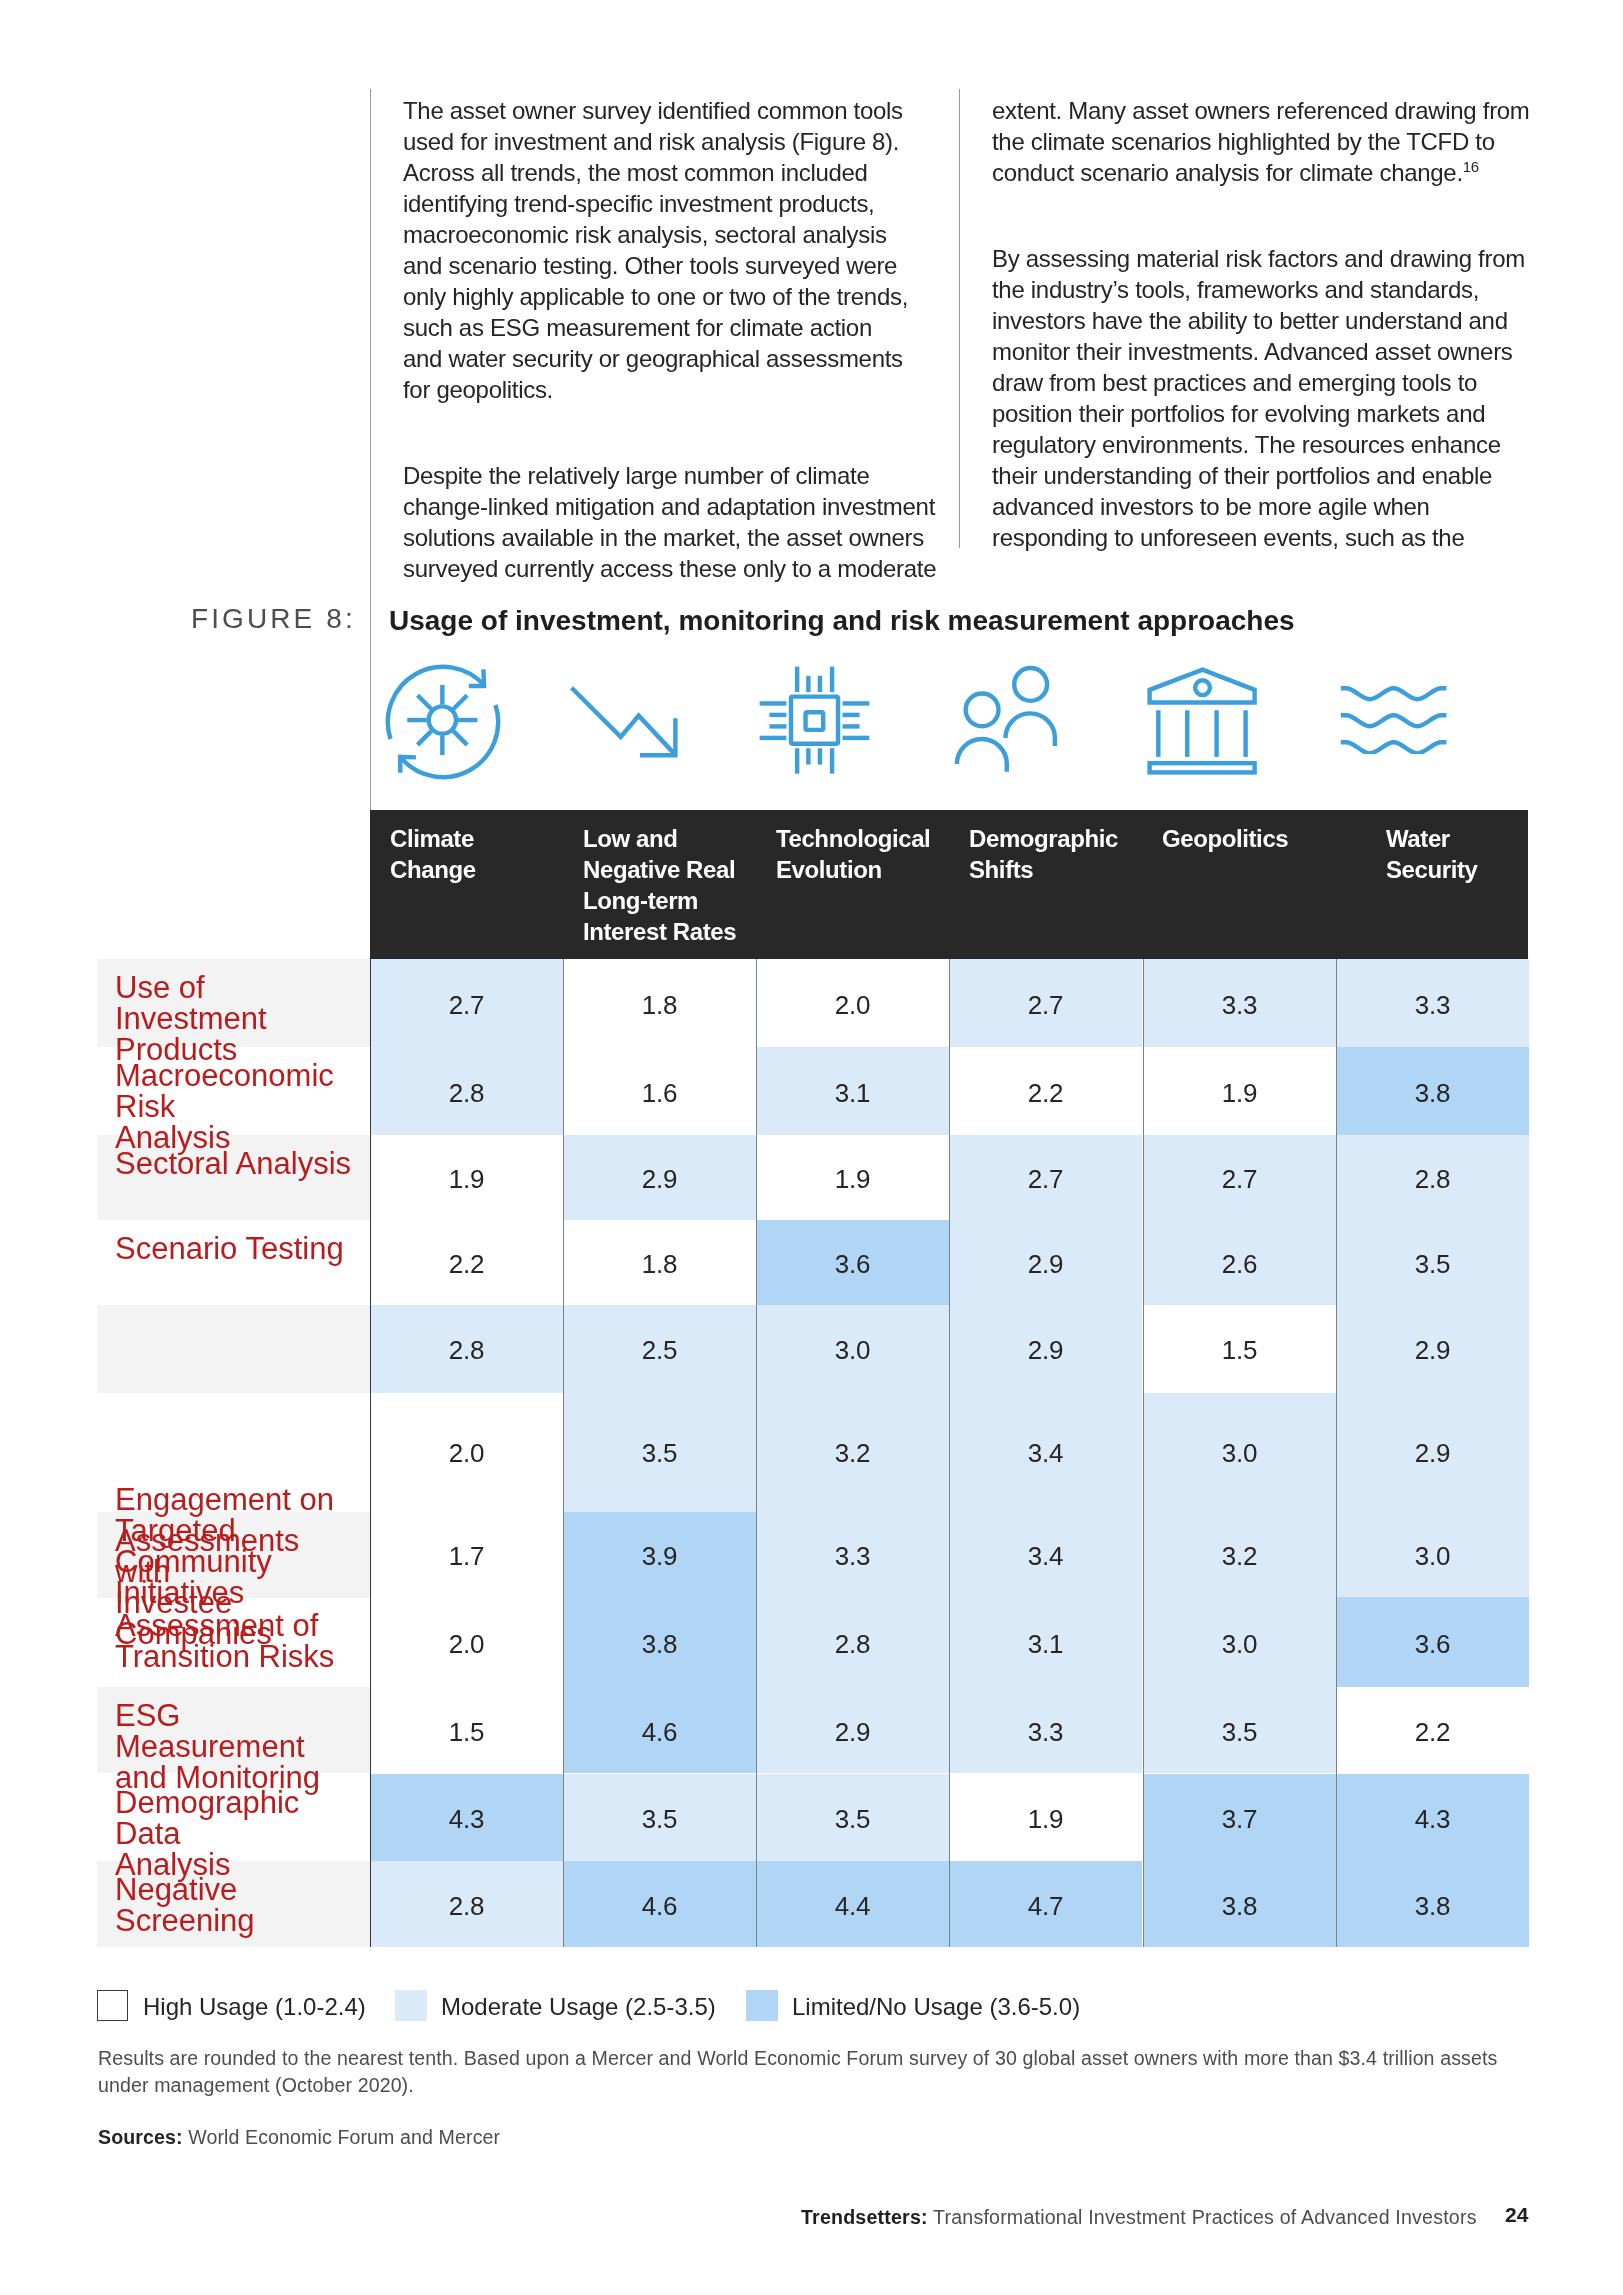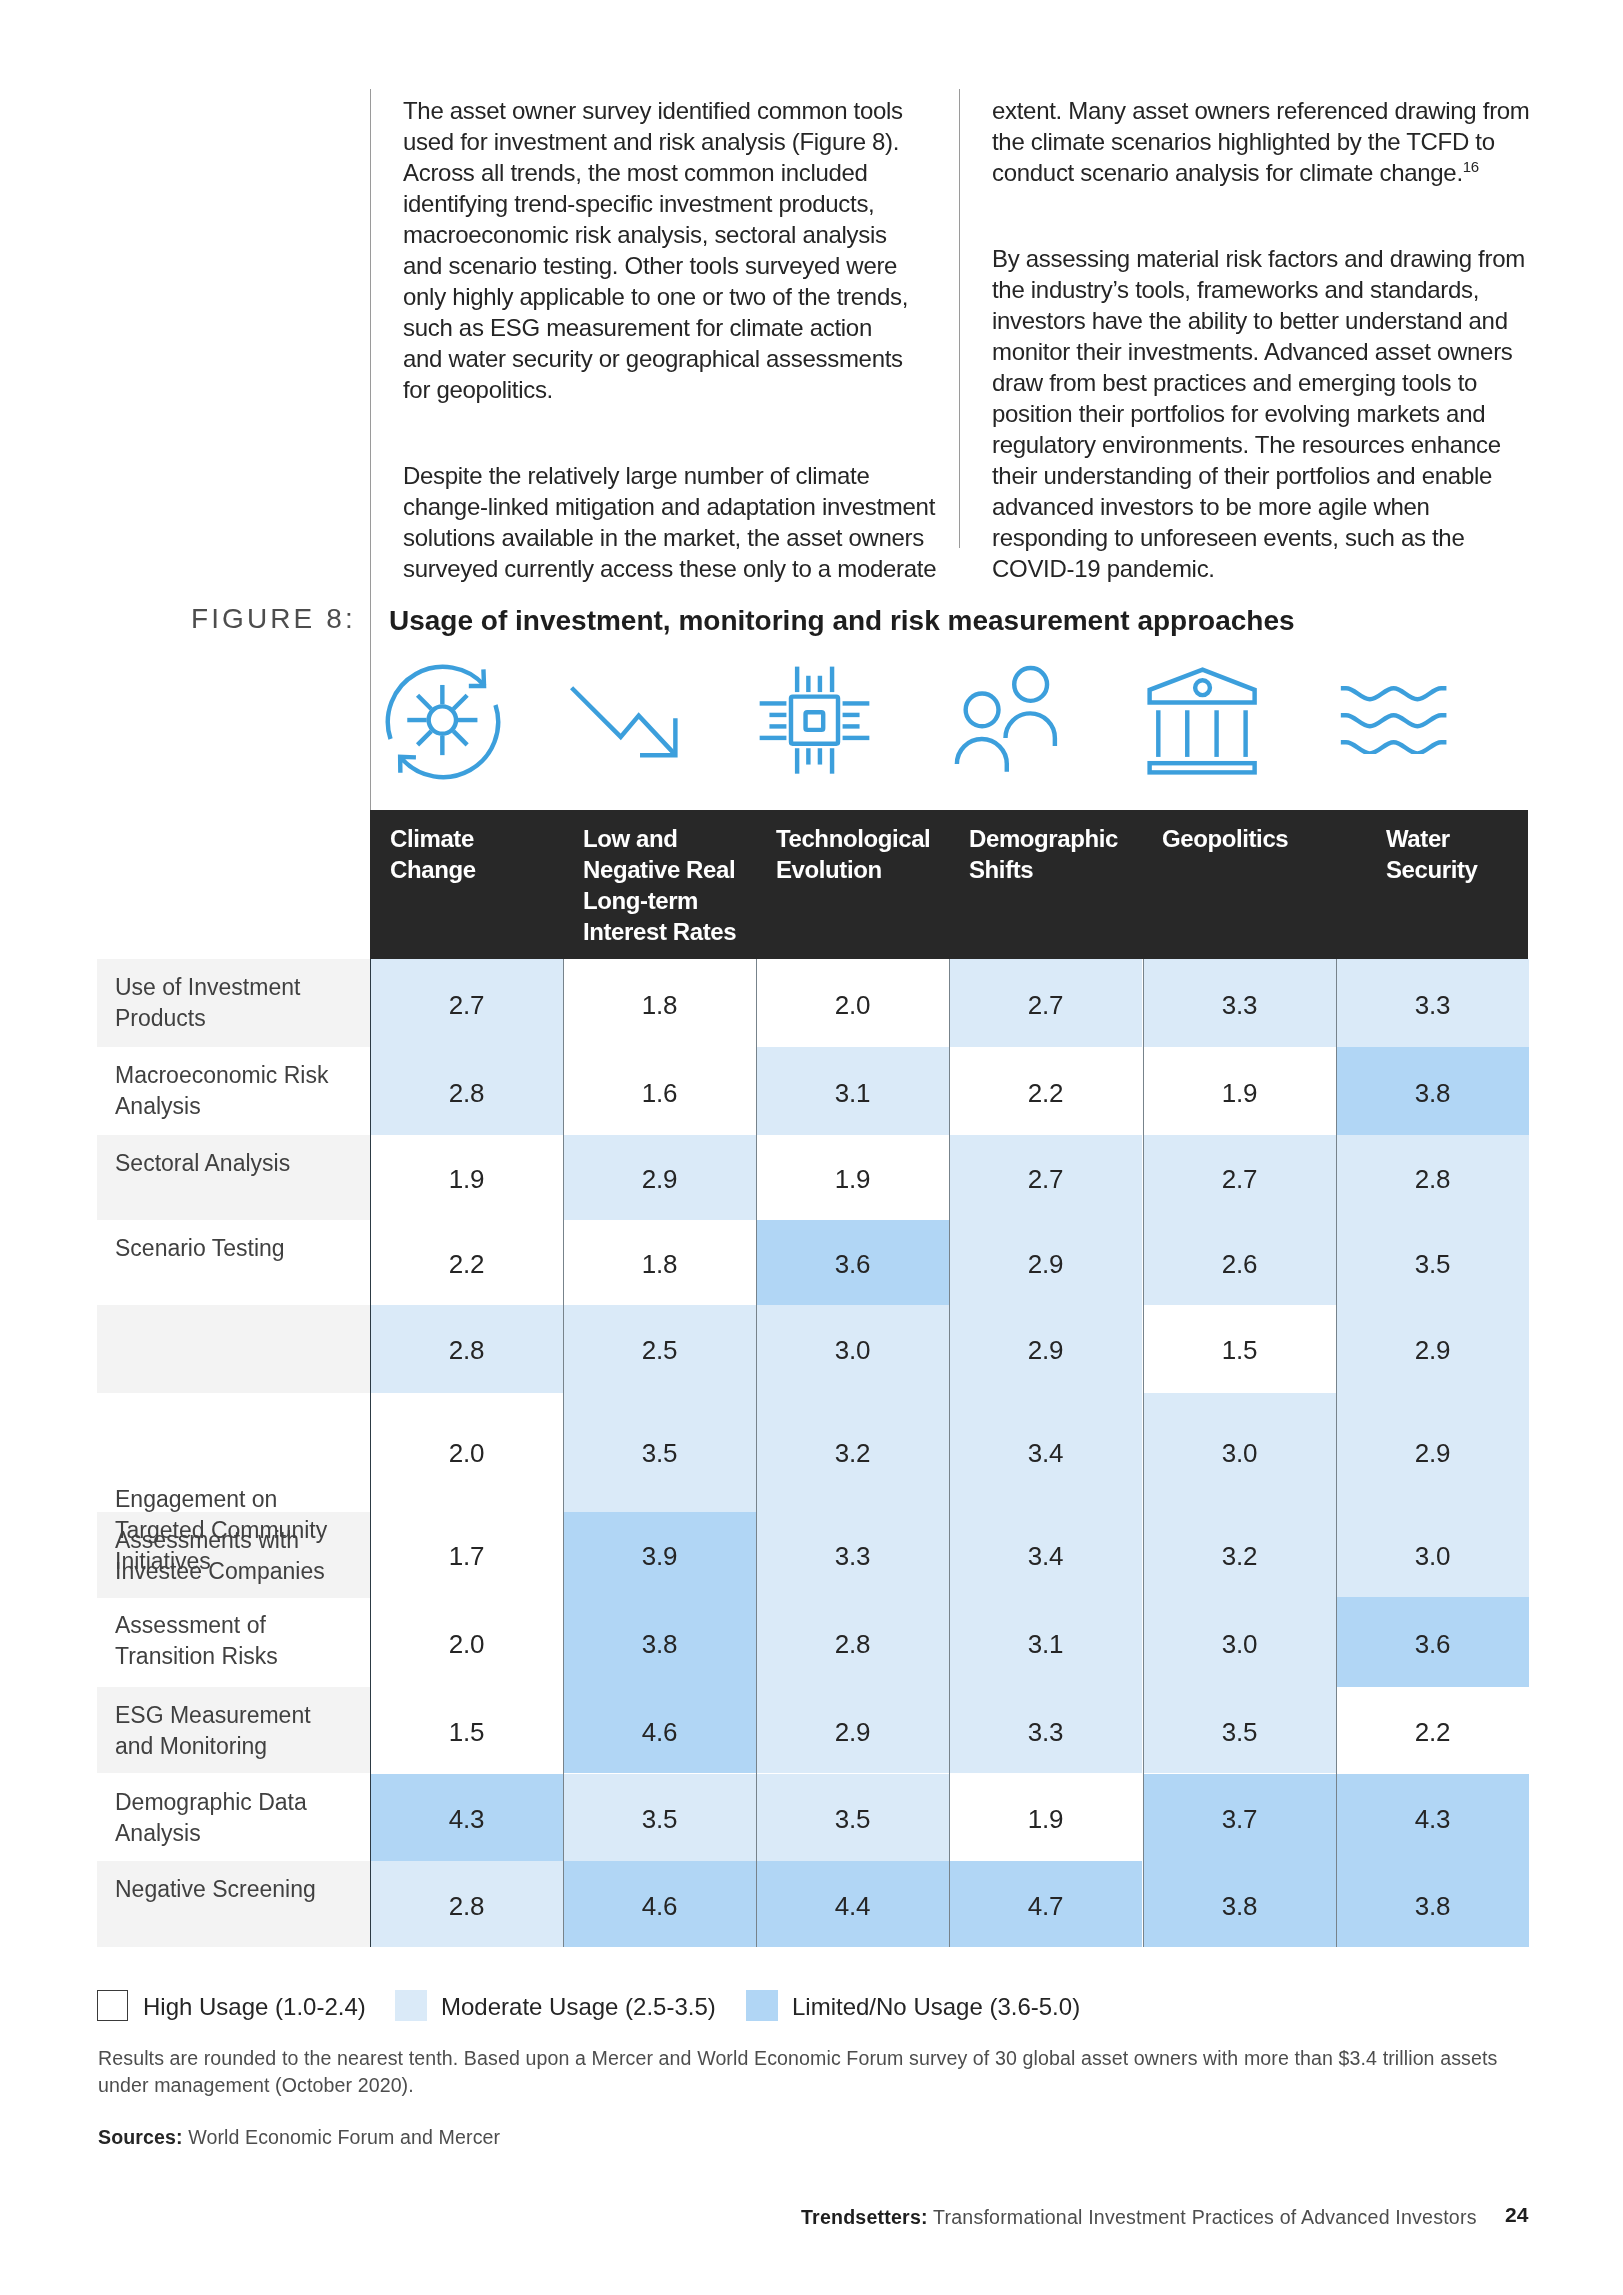--- a/index.html
+++ b/index.html
@@ -21,21 +21,21 @@
   .fig-title{position:absolute;font-size:28px;font-weight:700;color:#1e1e1e;
              letter-spacing:0px;white-space:nowrap;}
   .icon{position:absolute;}
 
   
   .thead{position:absolute;background:#282828;}
   .th{position:absolute;color:#fff;font-size:24px;line-height:31px;
       font-weight:700;letter-spacing:-0.4px;}
   .vline{position:absolute;background:#2c3c48;}
   .stripe{position:absolute;background:#f3f3f3;}
-  .rowlabel{position:absolute;font-size:23px;line-height:31px;color:#404040;
+  .rowlabel{position:absolute;font-size:31px;line-height:31px;color:#b91c1c;
             letter-spacing:0px;}
   .cellbg{position:absolute;}
   .cellv{position:absolute;font-size:26px;color:#252525;text-align:center;
          letter-spacing:-0.2px;}
 
   
   .sw{position:absolute;}
   .lgtext{position:absolute;font-size:24px;color:#252525;letter-spacing:0px;white-space:nowrap;}
 
   
@@ -85,21 +85,20 @@
     <div class="ln">By assessing material risk factors and drawing from</div>
     <div class="ln">the industry’s tools, frameworks and standards,</div>
     <div class="ln">investors have the ability to better understand and</div>
     <div class="ln">monitor their investments. Advanced asset owners</div>
     <div class="ln">draw from best practices and emerging tools to</div>
     <div class="ln">position their portfolios for evolving markets and</div>
     <div class="ln">regulatory environments. The resources enhance</div>
     <div class="ln">their understanding of their portfolios and enable</div>
     <div class="ln">advanced investors to be more agile when</div>
     <div class="ln">responding to unforeseen events, such as the</div>
-    <div class="ln">COVID-19 pandemic.</div>
   </div>
 </div>
 <div class="fig-label" style="left:191px;top:603px;">FIGURE 8:</div>
 <div class="fig-title" style="left:389px;top:605px;">Usage of investment, monitoring and risk measurement approaches</div>
 <div class="icon" style="left:383px;top:662px;"><svg width="120" height="120" viewBox="0 0 184 184">
 <g stroke="#3C9FDC" fill="none" stroke-width="6.8" stroke-linecap="butt" stroke-linejoin="miter">
 <path d="M11.54 118.14 A84.6 84.6 0 0 1 155.85 36.50"></path>
 <path d="M172.46 65.86 A84.6 84.6 0 0 1 28.15 147.50"></path>
 <path d="M154.0,11.3 L154.9,36.8 L131.6,36.8"></path>
 <path d="M26.6,169.9 L26.3,145.3 L50.5,146.2"></path>

